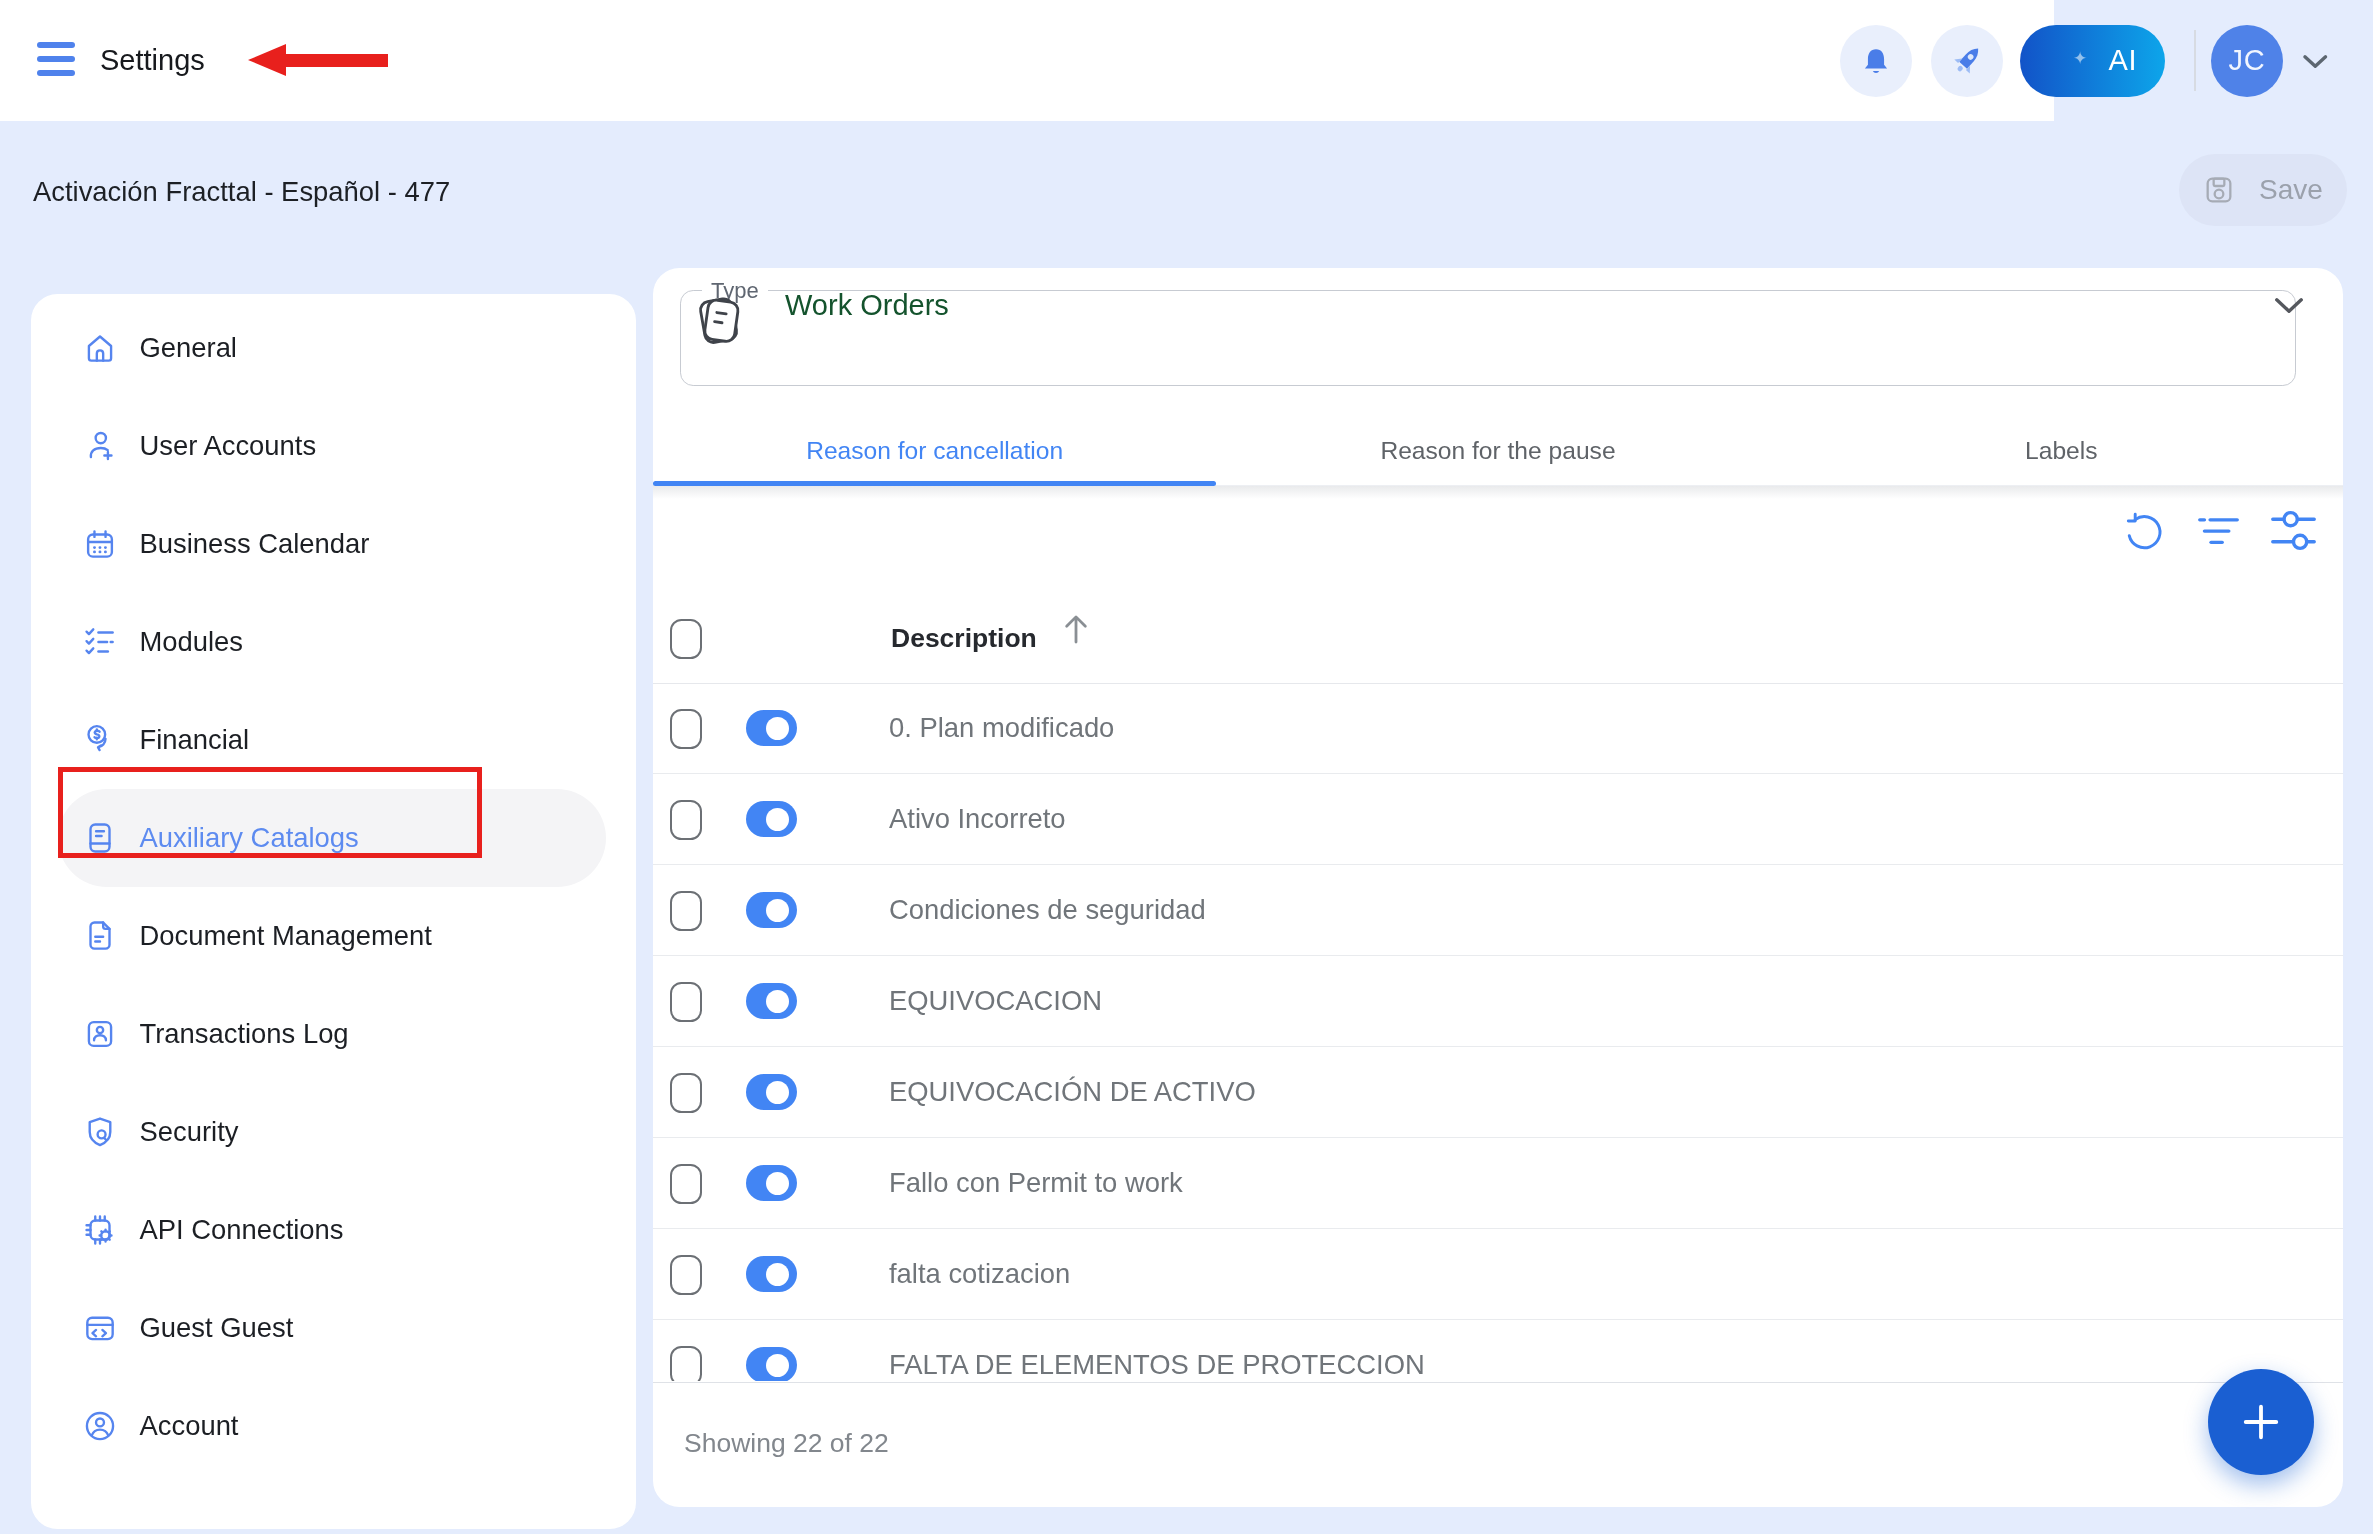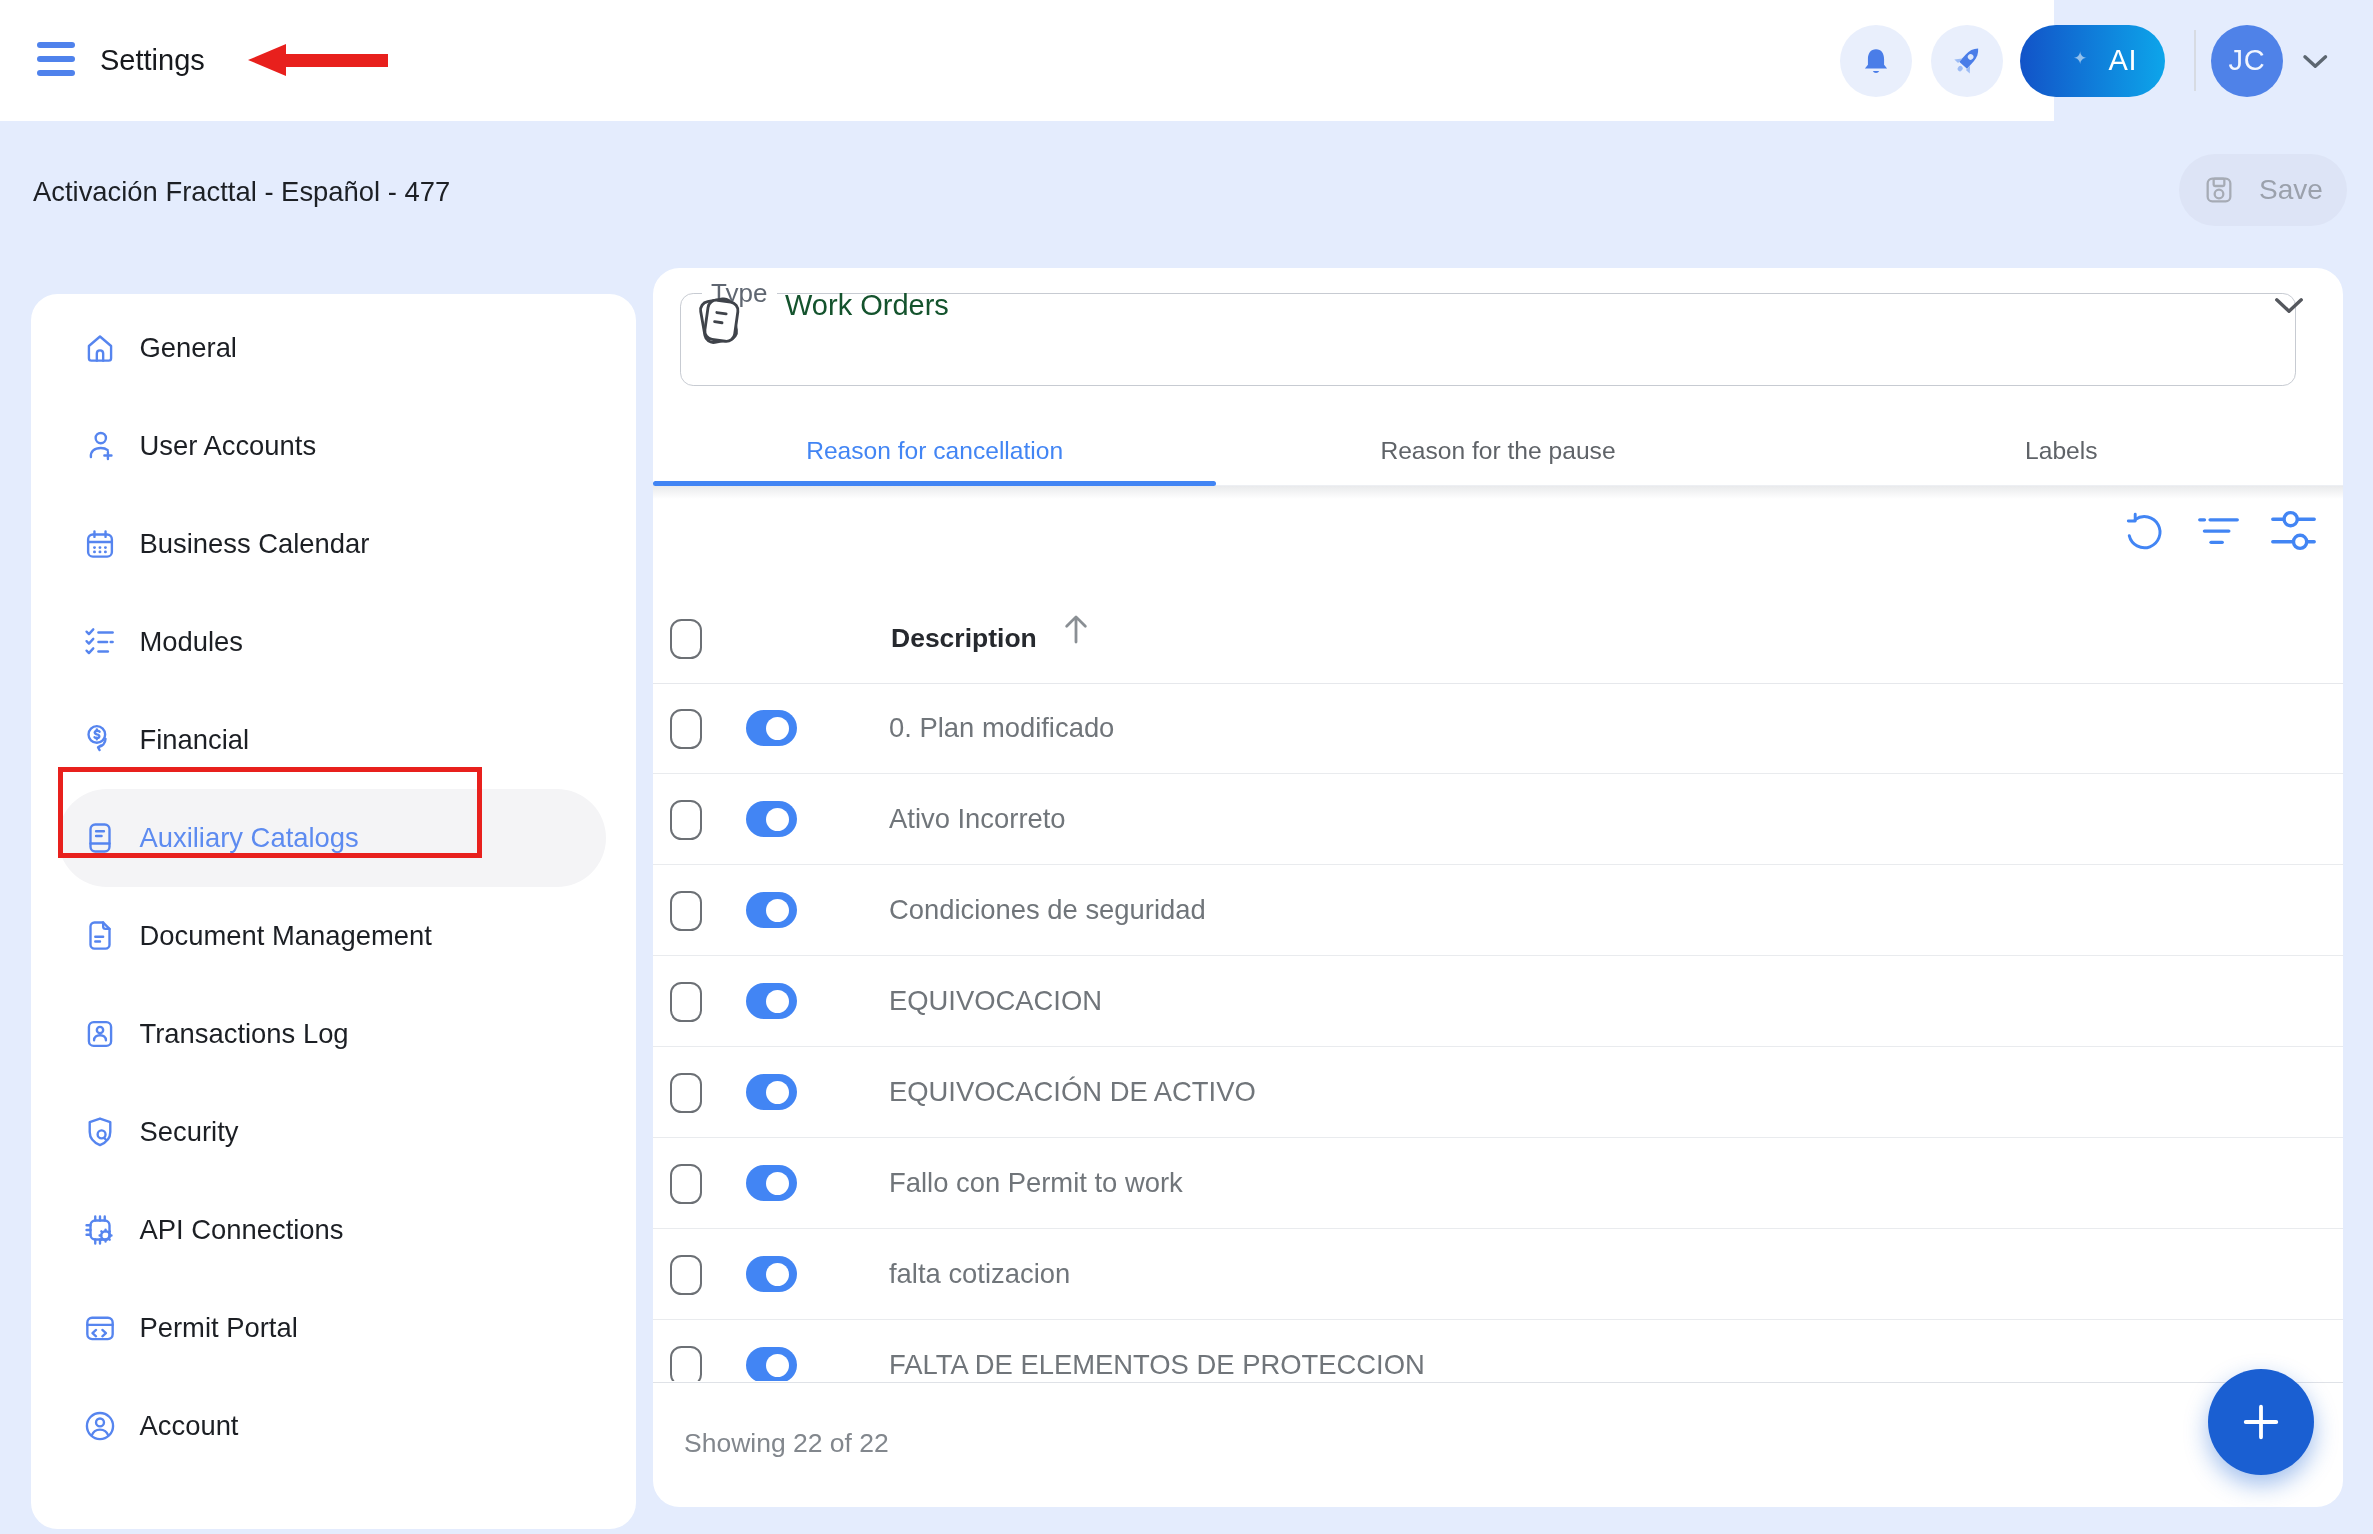--- a/index.html
+++ b/index.html
@@ -51,21 +51,21 @@
   .side-item.active{background:#f4f4f6;}
   .side-item.active .lbl{color:#5d8bf0;}
   .anno-box{position:absolute;left:58px;top:767px;width:424px;height:91px;
     border:5.7px solid #e8201d;box-sizing:border-box;pointer-events:none;}
 
   
   .main-card{position:absolute;left:653px;top:268px;width:1690px;height:1239px;
     background:#ffffff;border-radius:26.5px;}
   .type-field{position:absolute;left:26.5px;top:9.5px;width:1614px;height:106px;
     border:1.9px solid #c7cbd2;border-radius:13.2px;margin:0;padding:0;cursor:pointer;}
-  .type-field legend{margin-left:21px;padding:0 9.5px;font-size:26px;color:#5f6671;}
+  .type-field legend{margin-left:21px;padding:0 9.5px;font-size:22px;color:#5f6671;}
   .type-icon{position:absolute;left:26.5px;top:13.2px;}
   .type-value{position:absolute;left:132px;top:21px;font-size:29px;color:#14532d;}
   .type-chevron{position:absolute;right:38px;top:28px;}
 
   .tabs{position:absolute;left:0;top:149px;width:100%;height:68px;display:flex;
     border-bottom:0.9px solid #edeff3;}
   .tab{flex:1;display:flex;align-items:center;justify-content:center;position:relative;
     font-size:24.6px;color:#5f6368;cursor:pointer;}
   .tab.active{color:#4285f4;}
   .tab.active .underline{position:absolute;left:0;right:0;bottom:-0.9px;height:4.7px;
@@ -283,21 +283,21 @@
   </div>
 
   <div class="side-item">
     <span>
       <svg width="38" height="38" viewBox="0 0 48 48" fill="none" stroke="#5685ef" stroke-width="3" stroke-linecap="round" stroke-linejoin="round">
         <rect x="8" y="11" width="32" height="27" rx="6"></rect>
         <path d="M8 20h32"></path>
         <path d="M19 26.5l-4.5 4 4.5 4M27 26.5l4.5 4-4.5 4"></path>
       </svg>
     </span>
-    <span class="lbl">Permit Portal</span>
+    <span class="lbl">Guest Guest</span>
   </div>
 
   <div class="side-item">
     <span>
       <svg width="38" height="38" viewBox="0 0 48 48" fill="none" stroke="#5685ef" stroke-width="3" stroke-linecap="round" stroke-linejoin="round">
         <circle cx="24" cy="24" r="16.5"></circle>
         <circle cx="24" cy="19.5" r="5"></circle>
         <path d="M13.5 36c1.8-5 5.8-7.5 10.5-7.5S32.7 31 34.5 36"></path>
       </svg>
     </span>

